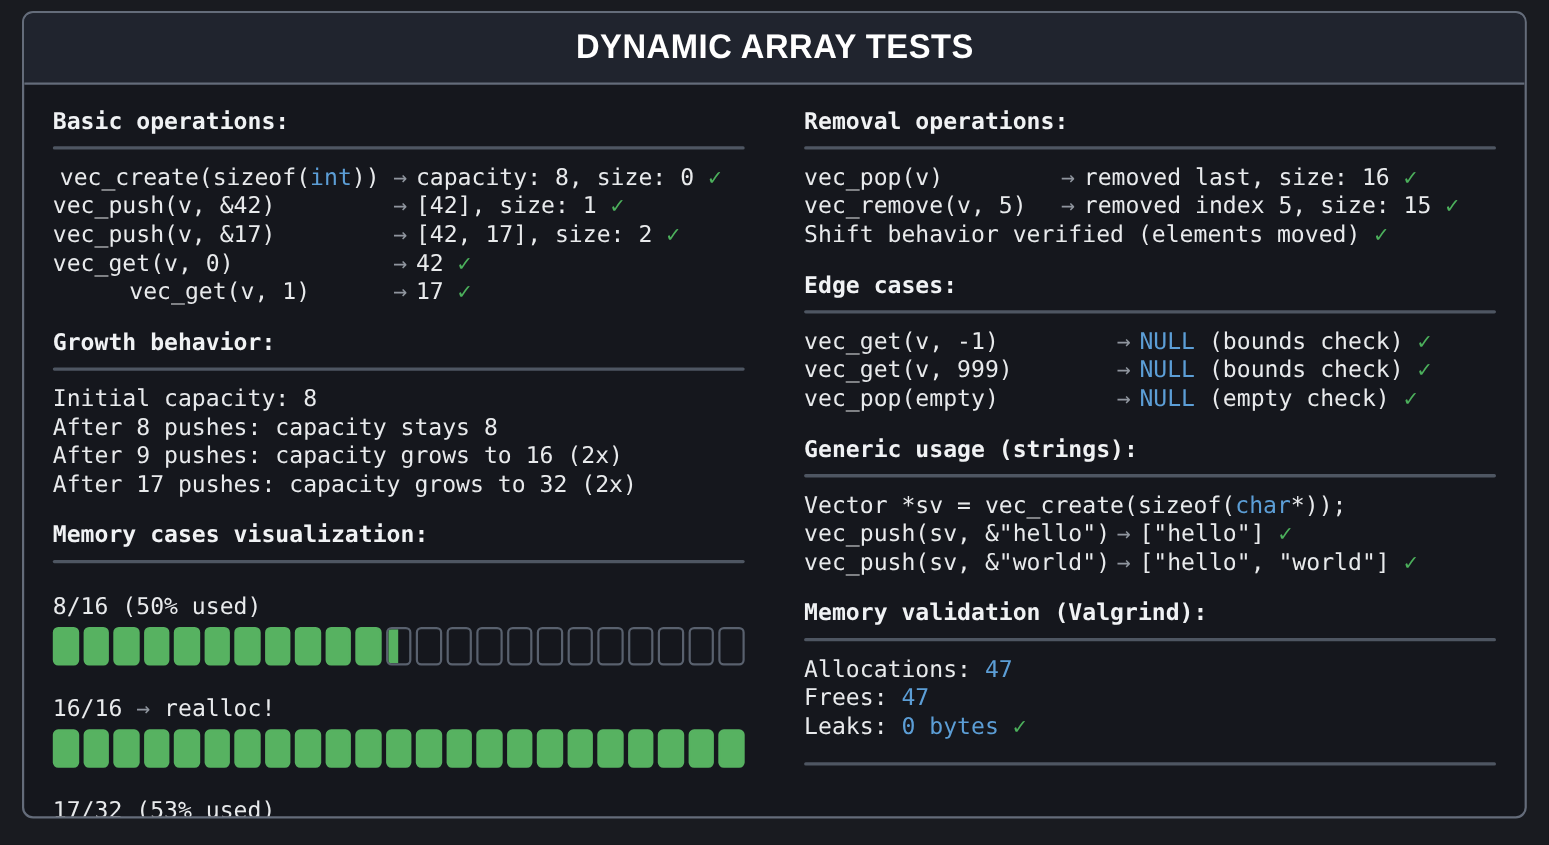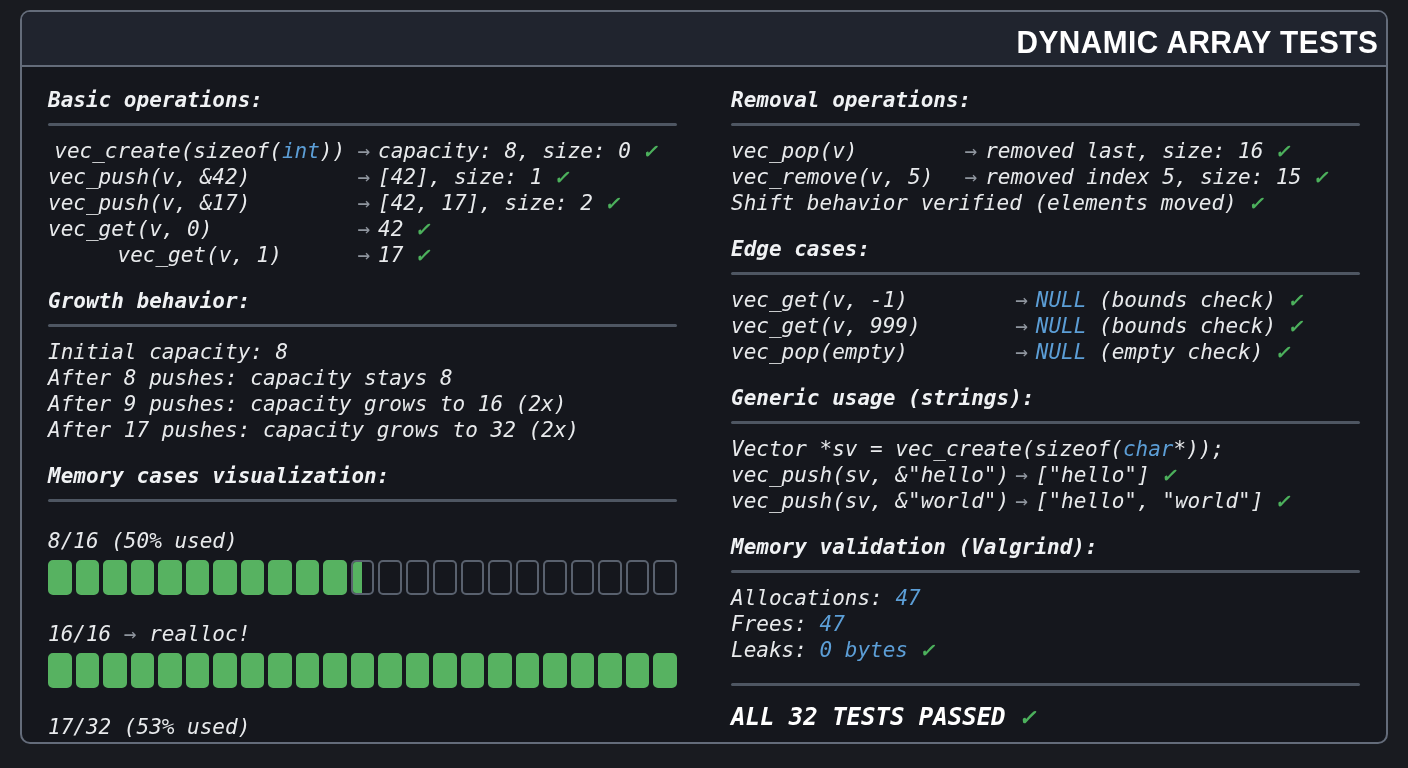--- a/index.html
+++ b/index.html
@@ -6,26 +6,26 @@
     --bg-page:#191b20; --bg-panel:#15171d; --bg-header:#20242e;
     --border:#646c7a; --divider:#4e5662; --fg:#e8eaec; --arrow:#8f959e;
     --blue:#5c9ed6; --check:#4cb05c; --bar:#57b261; --cell-border:#59616e;
   }
   *{box-sizing:border-box;margin:0;padding:0;}
   html,body{width:1408px;height:768px;overflow:hidden;background:var(--bg-page);}
   body{font-family:"DejaVu Sans Mono","Liberation Mono",monospace;color:var(--fg);}
   .panel{position:absolute;left:20px;right:20px;top:10px;bottom:24px;
     background:var(--bg-panel);border:2px solid var(--border);border-radius:10px;overflow:hidden;}
   .panel-header{background:var(--bg-header);border-bottom:2px solid var(--border);
-    padding:13px 0 4px;text-align:right;}
+    padding:13px 0 14px;text-align:center;}
   .panel-title{font-family:"Liberation Sans","DejaVu Sans",sans-serif;font-weight:700;
     font-size:31px;letter-spacing:.5px;color:#fff;transform:scaleX(.96);display:inline-block;}
   .content{display:flex;gap:54px;padding:20px 26px 10px;}
   .col{flex:1;min-width:0;}
-  .section{margin-top:20px;font-style:italic;}
+  .section{margin-top:20px;}
   .section:first-child{margin-top:0;}
   h2{font-size:21px;font-weight:700;color:#f0f2f4;line-height:26px;}
   .divider{height:3px;background:var(--divider);border-radius:2px;margin:10px 0 12px;}
   .row{display:flex;align-items:baseline;font-size:21px;line-height:26px;white-space:pre;}
   .code{display:inline-block;}
   .seg.fg{color:var(--fg);}
   .seg.blue{color:var(--blue);}
   .seg.arrow{color:var(--arrow);}
   .seg.check{color:var(--check);font-weight:700;}
   .seg.strong{color:#fff;font-weight:700;}
@@ -181,17 +181,16 @@
         </div>
         <div class="section">
           <h2>Memory validation (Valgrind):</h2>
           <div class="divider"></div>
           <div class="row"><span class="line"><span class="seg fg">Allocations: </span><span class="seg blue">47</span></span></div>
           <div class="row"><span class="line"><span class="seg fg">Frees: </span><span class="seg blue">47</span></span></div>
           <div class="row"><span class="line"><span class="seg fg">Leaks: </span><span class="seg blue">0 bytes</span><span class="seg fg"> </span><span class="seg check">✓</span></span></div>
         </div>
         <div class="section">
           <div class="divider"></div>
-          <div class="summary"><span class="seg strong">ALL 32 TESTS PASSED</span><span class="seg fg"> </span><span class="seg check">✓</span></div>
         </div>
       </div>
   </div>
 </div>
 
 </body></html>

